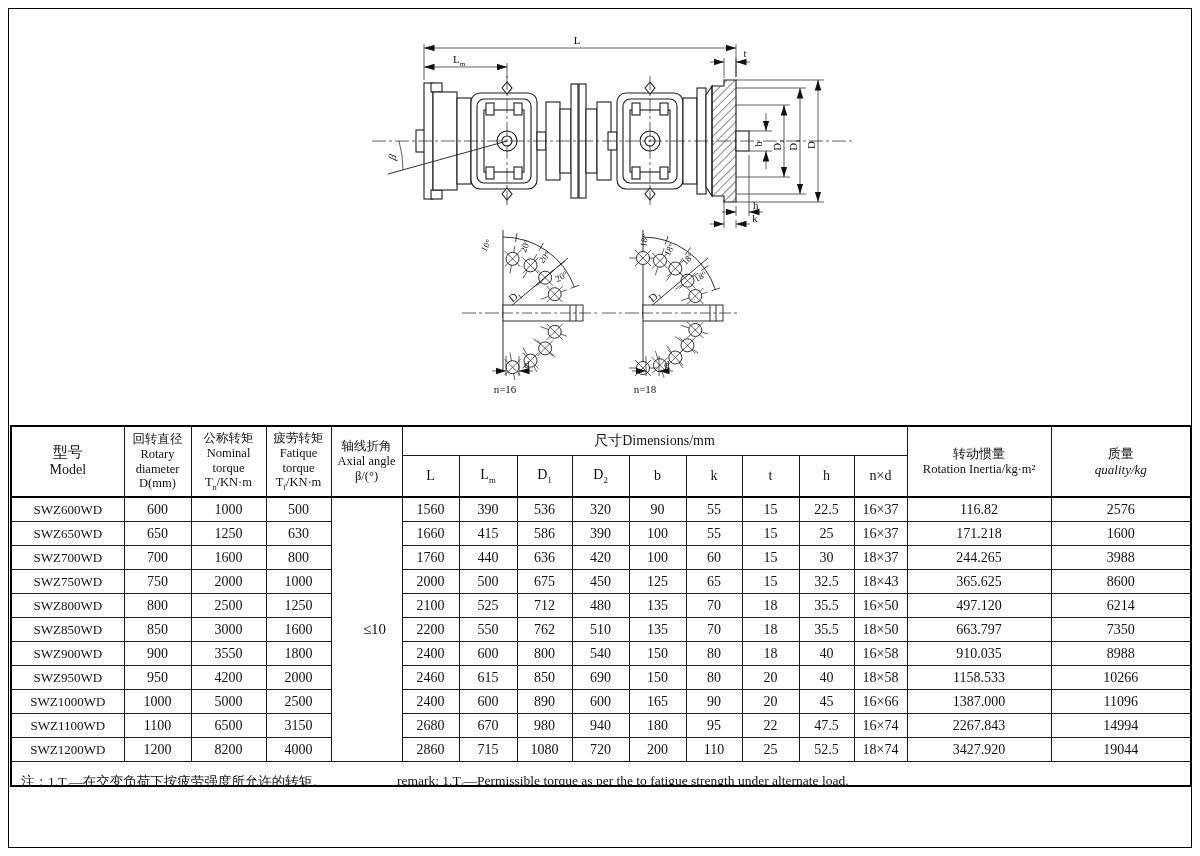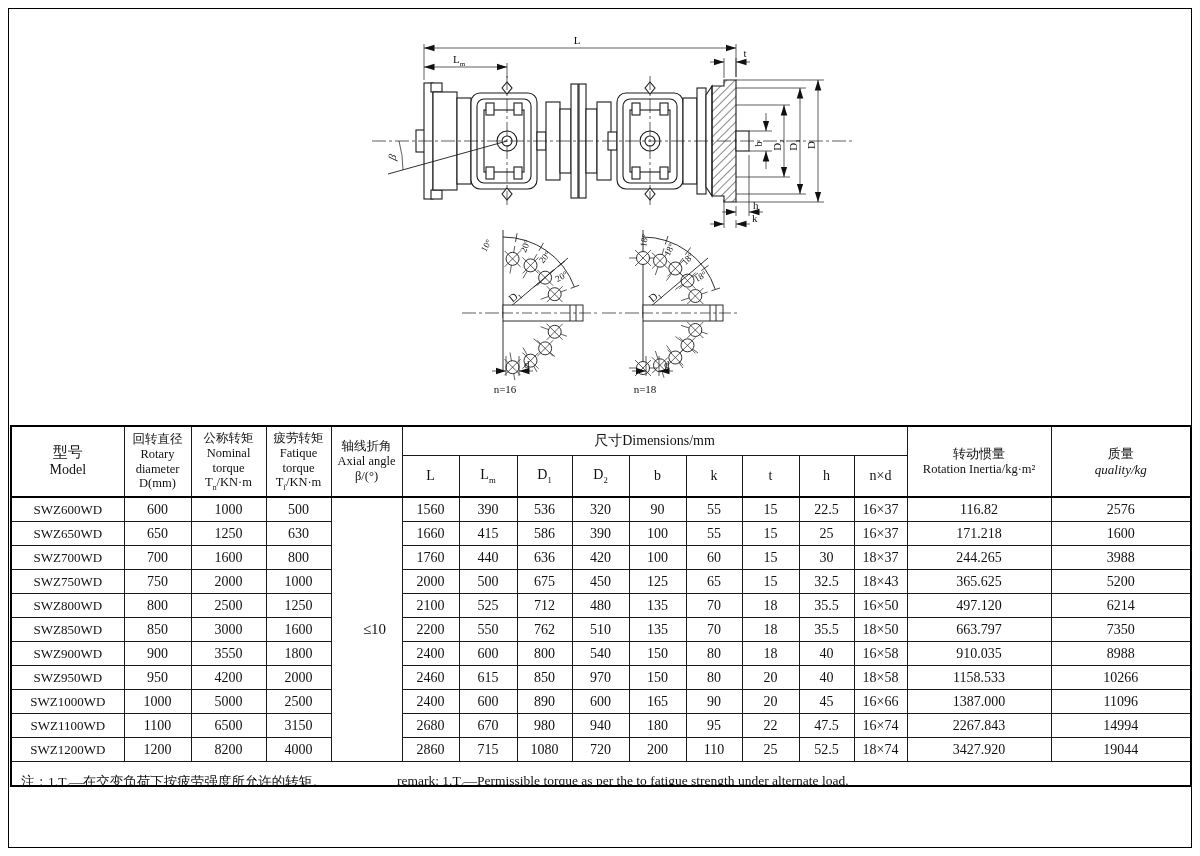--- a/index.html
+++ b/index.html
@@ -460,21 +460,21 @@
           <td>2000</td>
           <td>500</td>
           <td>675</td>
           <td>450</td>
           <td>125</td>
           <td>65</td>
           <td>15</td>
           <td>32.5</td>
           <td>18×43</td>
           <td>365.625</td>
-          <td>5200</td>
+          <td>8600</td>
         </tr>
         <tr>
           <td>SWZ800WD</td>
           <td>800</td>
           <td>2500</td>
           <td>1250</td>
           <td>2100</td>
           <td>525</td>
           <td>712</td>
           <td>480</td>
@@ -521,21 +521,21 @@
           <td>8988</td>
         </tr>
         <tr>
           <td>SWZ950WD</td>
           <td>950</td>
           <td>4200</td>
           <td>2000</td>
           <td>2460</td>
           <td>615</td>
           <td>850</td>
-          <td>970</td>
+          <td>690</td>
           <td>150</td>
           <td>80</td>
           <td>20</td>
           <td>40</td>
           <td>18×58</td>
           <td>1158.533</td>
           <td>10266</td>
         </tr>
         <tr>
           <td>SWZ1000WD</td>

